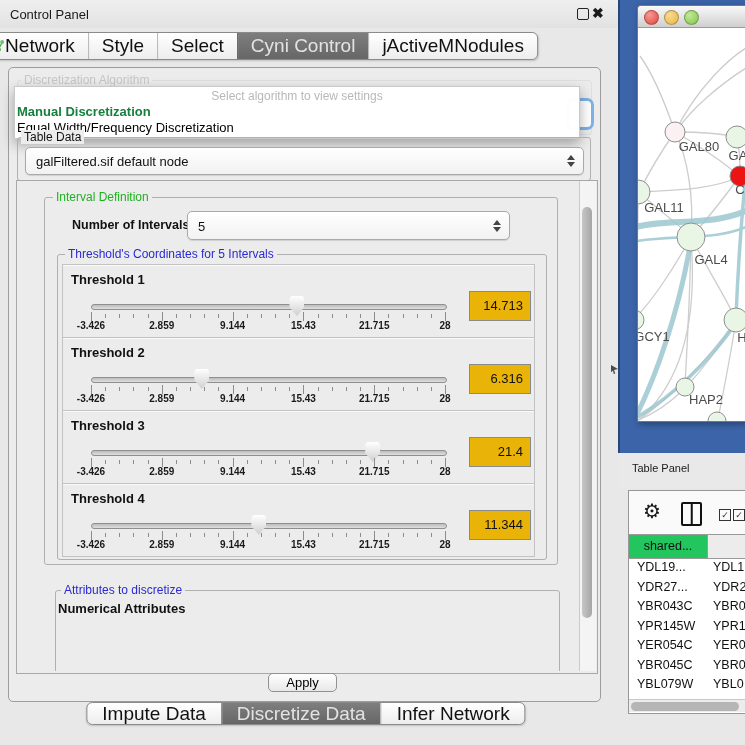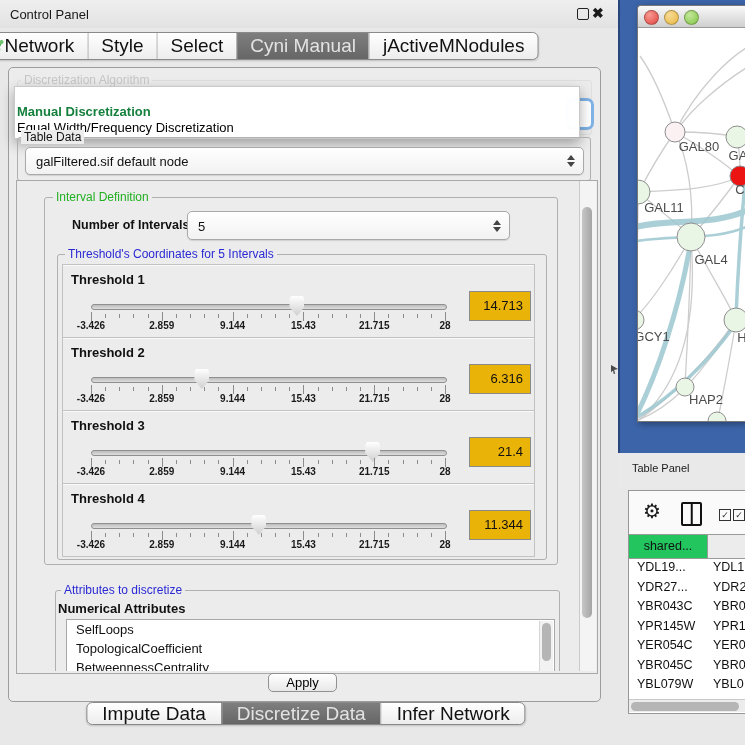--- a/index.html
+++ b/index.html
@@ -160,35 +160,36 @@
       </span>
       <span>Network</span>
     </div>
     <div class="segment">
         <span>Style</span>
       </div>
     <div class="segment">
         <span>Select</span>
       </div>
     <div class="segment selected">
-        <span>Cyni Manual</span>
+        <span>Cyni Control</span>
       </div>
     <div class="segment">
         <span>jActiveMNodules</span>
       </div>
   </div>
 
   <div class="abs outer-panel"></div>
 
   <div class="group faint-group">
     <div class="legend" style="left:3px;">Discretization Algorithm</div>
   </div>
   <div class="abs focus-ring"></div>
 
   <div class="abs popup">
+    <div class="abs popup-hint">Select algorithm to view settings</div>
     <div class="abs popup-item1">Manual Discretization</div>
     <div class="abs popup-item2">Equal Width/Frequency Discretization</div>
   </div>
 
   <div class="group table-data-group">
     <div class="legend" style="left:3px;">Table Data</div>
   </div>
   <div class="combo table-data-combo">
     <span class="combo-text">galFiltered.sif default node</span>
     <span class="stepper">
@@ -391,30 +392,20 @@
         </div>
     </div>
     <div class="value-box">11.344</div>
   </div>
 
   <div class="abs attr-clip">
     <div class="group attr-group">
       <div class="legend">Attributes to discretize</div>
     </div>
     <div class="abs attr-list-title">Numerical Attributes</div>
-    <div class="abs attr-list">
-      <div>
-          <div class="list-item">SelfLoops</div>
-          <div class="list-item">TopologicalCoefficient</div>
-          <div class="list-item">BetweennessCentrality</div>
-        </div>
-      <div class="attr-scroll">
-        <div class="attr-scroll-thumb"></div>
-      </div>
-    </div>
   </div>
 
   <button class="abs apply-btn">Apply</button>
 
   <div class="abs seg bottom-tabs">
     <div class="segment">
         <span>Impute Data</span>
       </div>
     <div class="segment selected">
         <span>Discretize Data</span>

